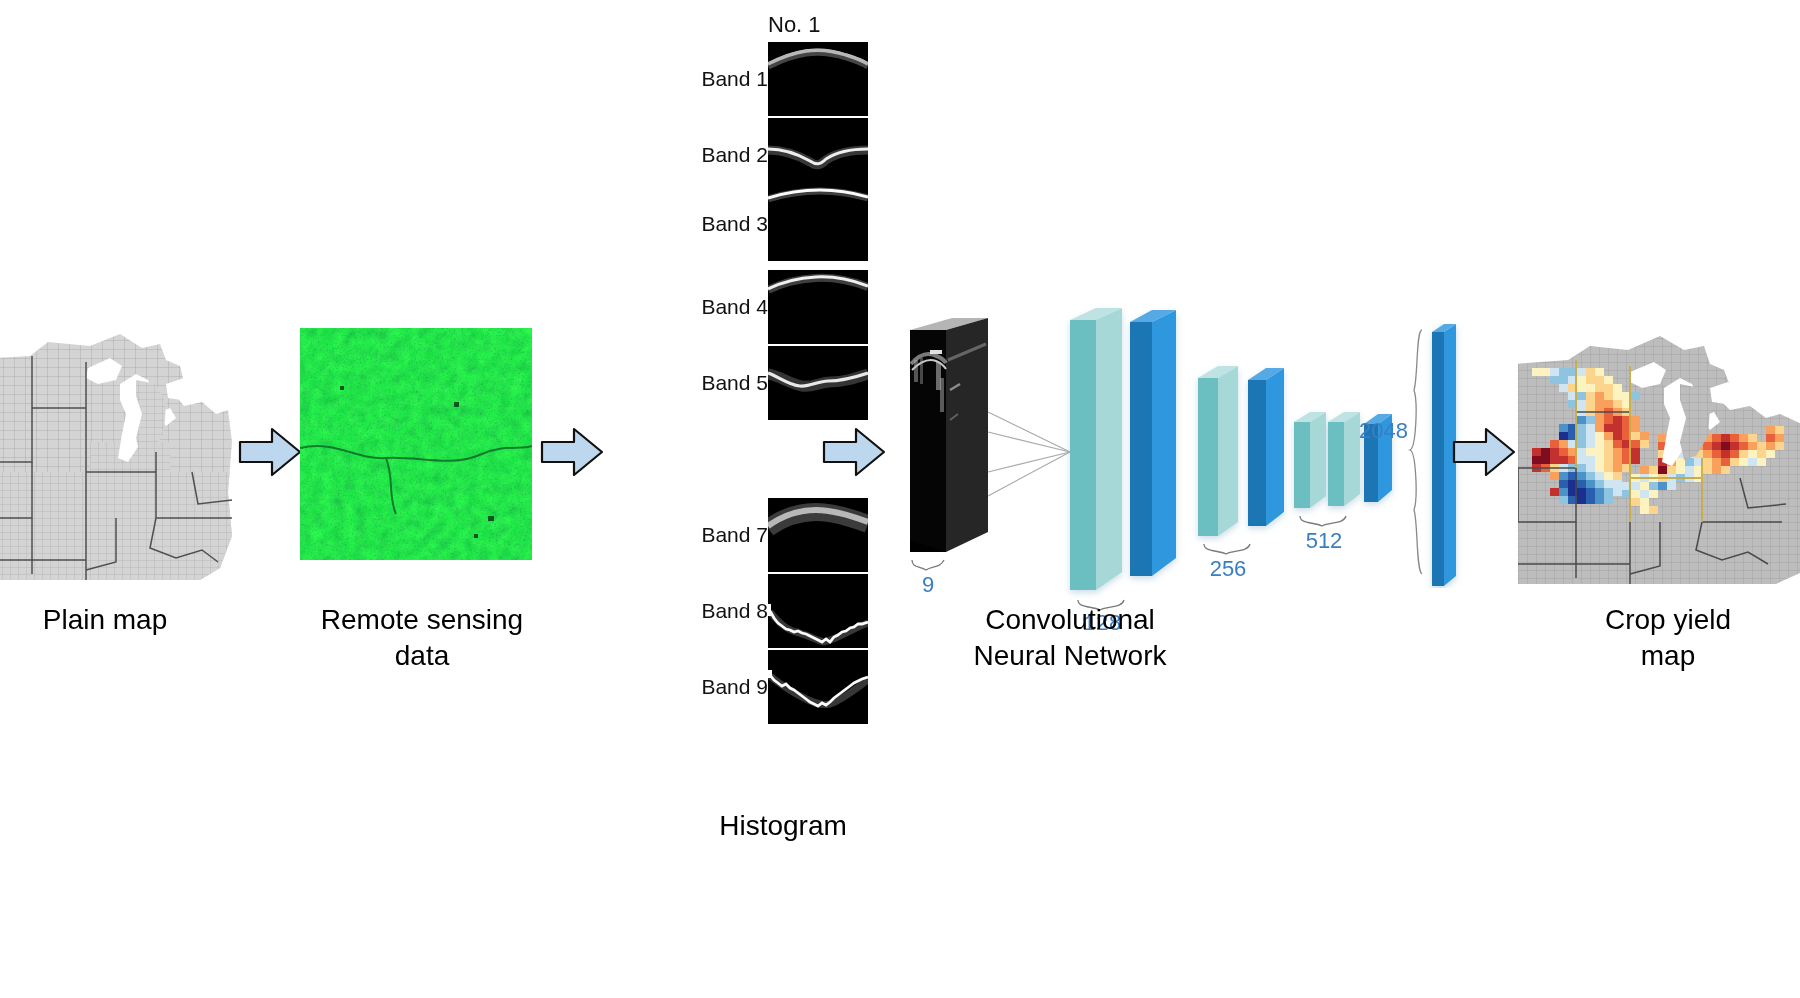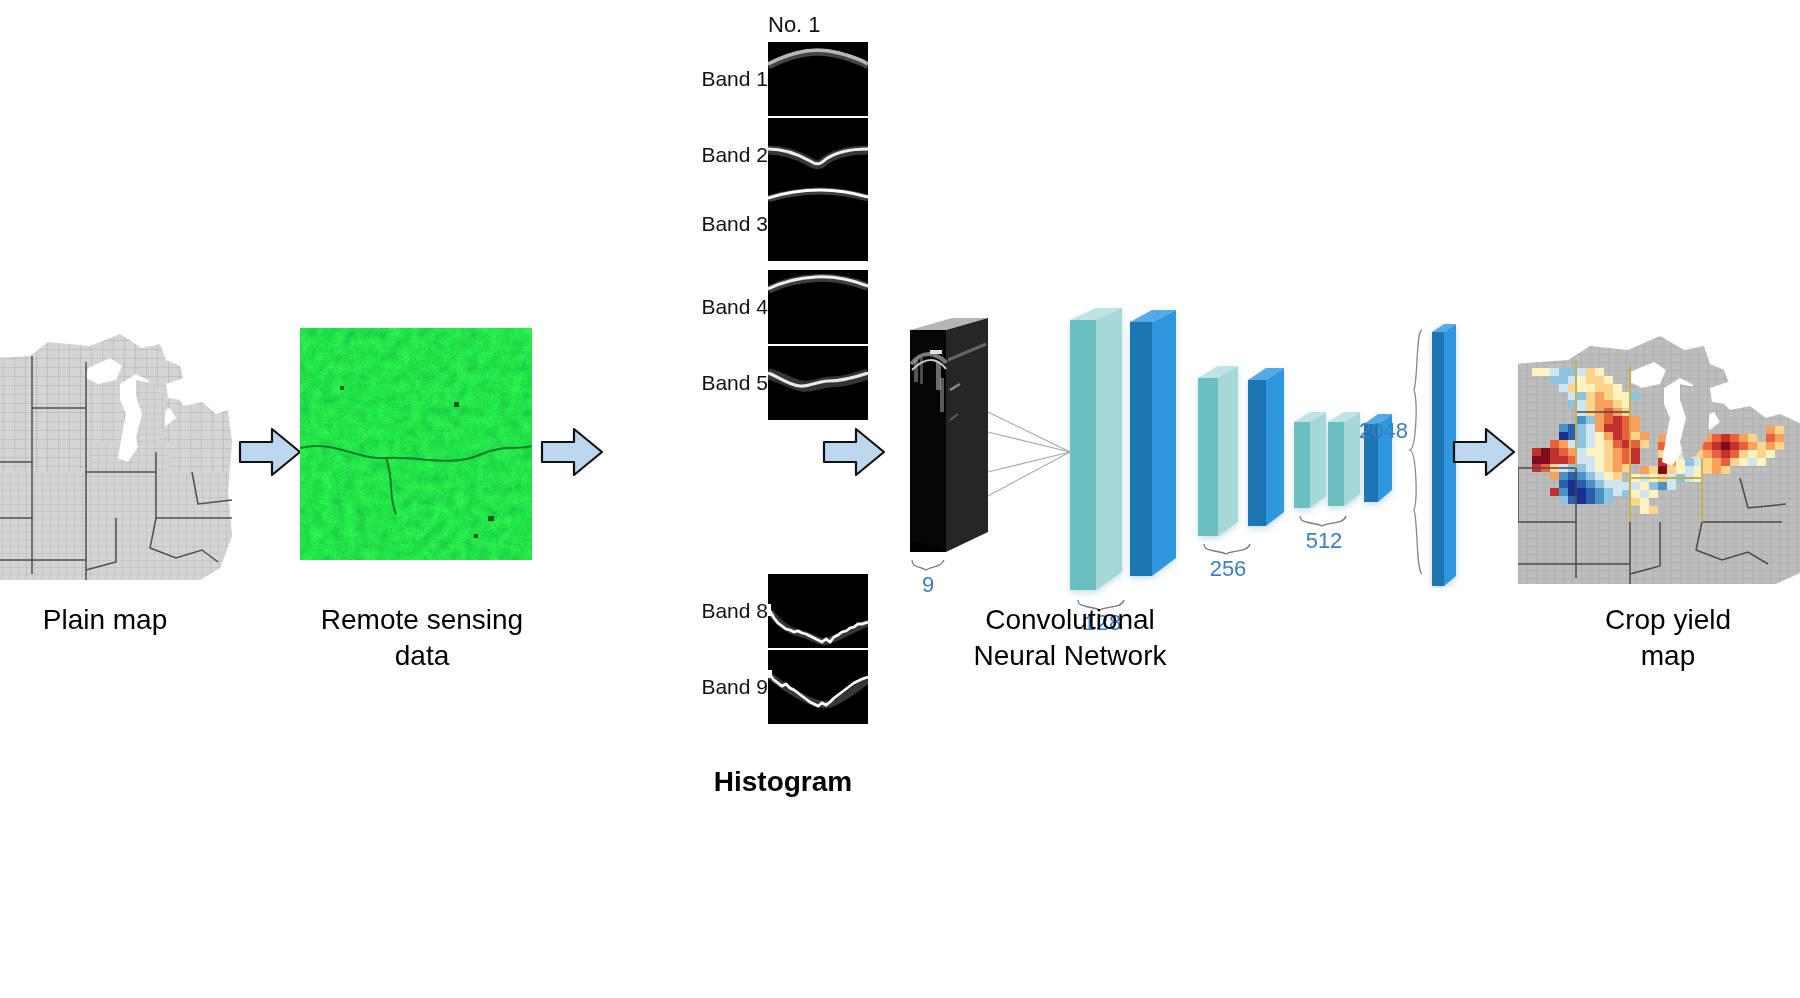--- a/index.html
+++ b/index.html
@@ -234,20 +234,34 @@
             <path d="M0 28 C12 30, 22 38, 34 40 C44 42, 52 36, 62 36 C76 36, 88 32, 100 28"></path>
           </g>
           <g stroke="#e8e8e8" stroke-width="3.2" fill="none">
             <path d="M0 27 C10 30, 20 39, 32 40 C42 41, 50 35, 60 35 C74 35, 88 31, 100 27"></path>
           </g>
         </svg>
       </div>
     </div>
 
 
+    <div class="band-row" style="top:456px;">
+      <div class="band-label">Band 7</div>
+      <div class="band-strip">
+        <svg width="100" height="74" viewBox="0 0 100 74">
+          <rect width="100" height="74" fill="#000"></rect>
+          <g stroke="#8c8c8c" stroke-width="18" fill="none" opacity="0.42">
+            <path d="M0 30 C14 20, 30 14, 48 14 C66 14, 84 20, 100 26"></path>
+          </g>
+          <g stroke="#cfcfcf" stroke-width="6" fill="none" opacity="0.85">
+            <path d="M0 28 C14 18, 30 12, 48 12 C66 12, 84 18, 100 24"></path>
+          </g>
+        </svg>
+      </div>
+    </div>
 
     <div class="band-row" style="top:532px;">
       <div class="band-label">Band 8</div>
       <div class="band-strip">
         <svg width="100" height="74" viewBox="0 0 100 74">
           <rect width="100" height="74" fill="#000"></rect>
           <g stroke="#8a8a8a" stroke-width="7" fill="none" opacity="0.40">
             <path d="M2 38 C10 48, 18 56, 28 58 C40 61, 48 66, 56 68 C66 66, 76 60, 88 54 C94 51, 97 50, 100 49"></path>
           </g>
           <g stroke="#fdfdfd" stroke-width="2.8" fill="none">
@@ -272,21 +286,21 @@
             <path d="M2 25 L6 30 L10 33 L14 36 L18 34 L22 38 L26 40 L30 43 L34 46
                      L38 49 L42 52 L46 54 L50 56 L54 53 L58 55 L62 52 L66 48
                      L70 45 L74 42 L78 39 L82 36 L86 33 L90 31 L94 29 L100 27"></path>
           </g>
           <rect x="0" y="20" width="4" height="8" fill="#fff"></rect>
         </svg>
       </div>
     </div>
   </div>
 
-  <div class="caption" style="left:658px; top:764px; width:250px;font-weight:bold;">Histogram</div>
+  <div class="caption" style="left:658px; top:808px; width:250px;">Histogram</div>
 
   <div class="flow-arrow" style="left:822px; top:426px; width:64px; height:52px;">
     <svg width="64" height="52" viewBox="0 0 64 52">
       <path d="M2 16 L34 16 L34 3 L62 26 L34 49 L34 36 L2 36 Z" fill="#bdd7ee" stroke="#111" stroke-width="2.2" stroke-linejoin="round"></path>
     </svg>
   </div>
 
   <div id="cnn-group" style="left:900px; top:300px; width:520px; height:390px;">
     <svg width="520" height="390" viewBox="0 0 520 390">
       <defs>

